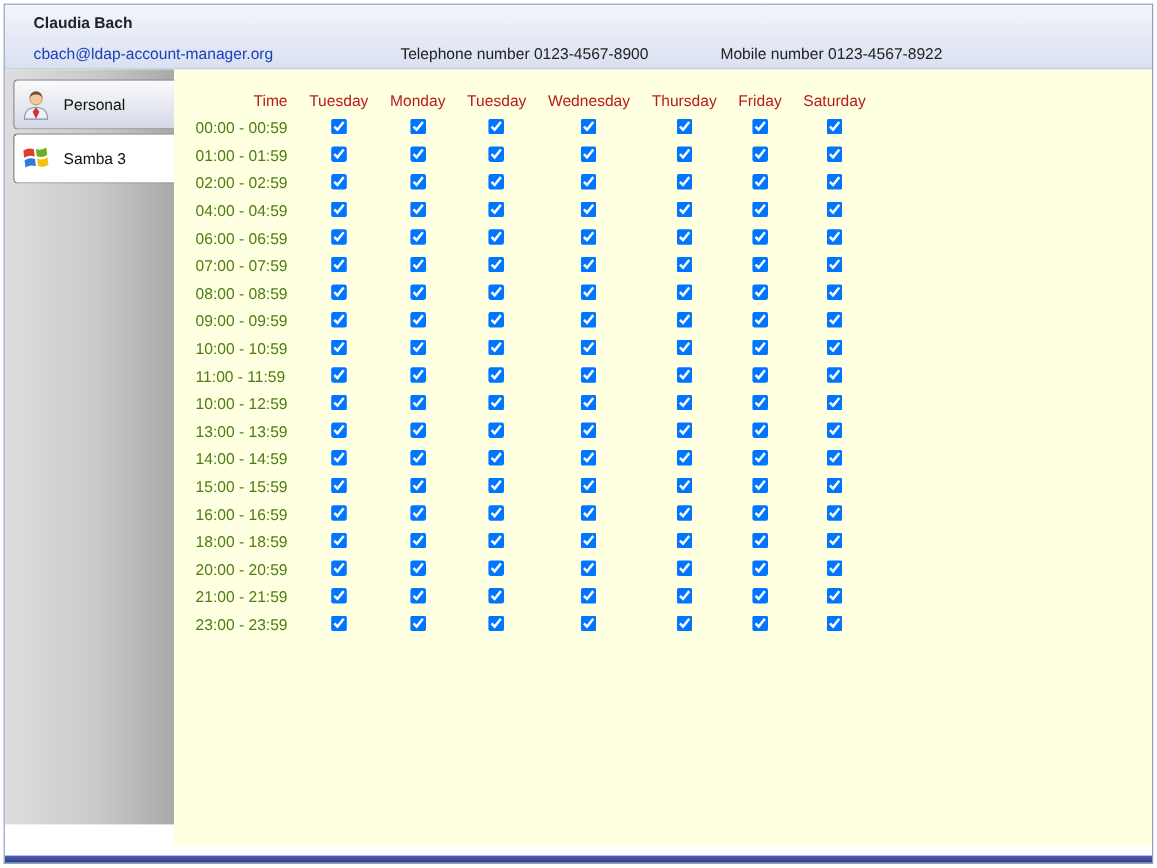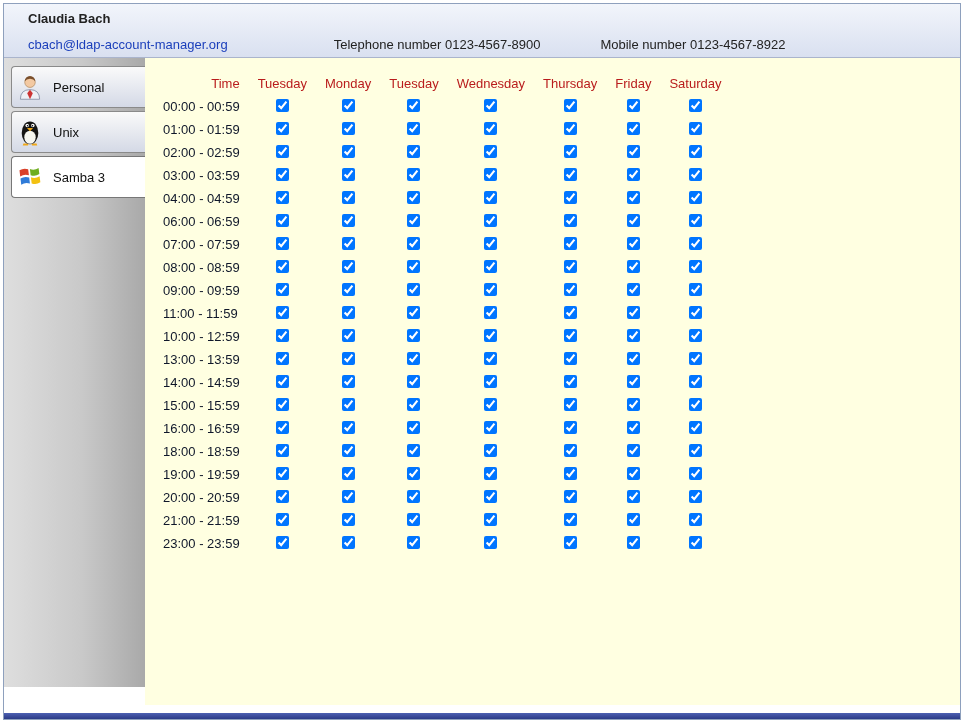--- a/index.html
+++ b/index.html
@@ -86,21 +86,21 @@
     overflow: hidden;
   }
   
   table.schedule { border-collapse: collapse; }
   table.schedule th {
     font-weight: normal; text-align: right;
     padding: 2px 18px 4px 0;
     white-space: nowrap; color: #b91c1c;
   }
   table.schedule td { padding: 0 18px 0 0; height: 23px; }
-  td.time-cell { white-space: nowrap; color: #0f172a; padding-right: 24px; margin-left: 40px; }
+  td.time-cell { white-space: nowrap; color: #4d7c0f; padding-right: 24px; margin-left: 40px; }
   td.cb-cell { text-align: center; }
   td.cb-cell input[type=checkbox] { width: 13px; height: 13px; margin: 0; cursor: pointer; }
   
   .button-row { margin-top: 16px; display: flex; gap: 8px; }
   .btn {
     font-family: "Liberation Sans", sans-serif;
     font-size: 13px; color: #333;
     padding: 3px 11px;
     border: 1px solid #9a9a9a; border-radius: 4px;
     background: linear-gradient(#f6f6f6, #dcdcdc);
@@ -134,36 +134,20 @@
       <div class="tab">
         <span class="icon">
           <svg viewBox="0 0 32 32" width="28" height="28">
             <path d="M5 30 Q5 19 16 19 Q27 19 27 30 Z" fill="#eef0f6" stroke="#8891a8" stroke-width="1"></path>
             <path d="M16 19 l3.2 4 -3.2 7 -3.2 -7 z" fill="#cc3333"></path>
             <circle cx="16" cy="10.5" r="6" fill="#f3c9a2" stroke="#b08a60" stroke-width="0.8"></circle>
             <path d="M10 9.5 a6 6 0 0 1 12 0 q-1.8-3-6-3 t-6 3 z" fill="#7a4f2c"></path>
           </svg>
         </span>
         <span class="tab-label">Personal</span>
-      </div>
-      <div class="tab">
-        <span class="icon">
-          <svg viewBox="0 0 32 32" width="28" height="28">
-            <path d="M8.5 29 h6 l-0.8 2.4 h-6 z" fill="#f0a818"></path>
-            <path d="M17.5 29 h6 l0.8 2.4 h-6 z" fill="#f0a818"></path>
-            <ellipse cx="16" cy="17" rx="9.5" ry="13" fill="#141414"></ellipse>
-            <ellipse cx="16" cy="22" rx="6.5" ry="7.5" fill="#f6f6f0"></ellipse>
-            <circle cx="12.8" cy="8.5" r="2" fill="#ffffff"></circle>
-            <circle cx="19.2" cy="8.5" r="2" fill="#ffffff"></circle>
-            <circle cx="13.2" cy="8.8" r="0.9" fill="#000"></circle>
-            <circle cx="18.8" cy="8.8" r="0.9" fill="#000"></circle>
-            <path d="M12.5 11.5 h7 l-3.5 3.5 z" fill="#f0a818"></path>
-          </svg>
-        </span>
-        <span class="tab-label">Unix</span>
       </div>
       <div class="tab active">
         <span class="icon">
           <svg viewBox="0 0 32 32" width="28" height="28">
             <g transform="rotate(-7 16 16)">
               <path d="M5 7 q5-2.5 10 0 v7 q-5-2.5-10 0 z" fill="#d9402a"></path>
               <path d="M17 7 q5 2.5 10 0 v7 q-5 2.5-10 0 z" fill="#6fae1f"></path>
               <path d="M5 16.5 q5-2.5 10 0 v7 q-5-2.5-10 0 z" fill="#2f7bd8"></path>
               <path d="M17 16.5 q5 2.5 10 0 v7 q-5 2.5-10 0 z" fill="#f3c111"></path>
             </g>
@@ -212,30 +196,20 @@
               <td class="time-cell">02:00 - 02:59</td>
               <td class="cb-cell"><input type="checkbox" checked="" style=""></td>
               <td class="cb-cell"><input type="checkbox" checked="" style=""></td>
               <td class="cb-cell"><input type="checkbox" checked="" style=""></td>
               <td class="cb-cell"><input type="checkbox" checked="" style=""></td>
               <td class="cb-cell"><input type="checkbox" checked="" style=""></td>
               <td class="cb-cell"><input type="checkbox" checked="" style=""></td>
               <td class="cb-cell"><input type="checkbox" checked="" style=""></td>
             </tr>
             <tr>
-              <td class="time-cell">03:00 - 03:59</td>
-              <td class="cb-cell"><input type="checkbox" checked="" style=""></td>
-              <td class="cb-cell"><input type="checkbox" checked="" style=""></td>
-              <td class="cb-cell"><input type="checkbox" checked="" style=""></td>
-              <td class="cb-cell"><input type="checkbox" checked="" style=""></td>
-              <td class="cb-cell"><input type="checkbox" checked="" style=""></td>
-              <td class="cb-cell"><input type="checkbox" checked="" style=""></td>
-              <td class="cb-cell"><input type="checkbox" checked="" style=""></td>
-            </tr>
-            <tr>
               <td class="time-cell">04:00 - 04:59</td>
               <td class="cb-cell"><input type="checkbox" checked="" style=""></td>
               <td class="cb-cell"><input type="checkbox" checked="" style=""></td>
               <td class="cb-cell"><input type="checkbox" checked="" style=""></td>
               <td class="cb-cell"><input type="checkbox" checked="" style=""></td>
               <td class="cb-cell"><input type="checkbox" checked="" style=""></td>
               <td class="cb-cell"><input type="checkbox" checked="" style=""></td>
               <td class="cb-cell"><input type="checkbox" checked="" style=""></td>
             </tr>
             <tr>
@@ -272,20 +246,30 @@
               <td class="time-cell">09:00 - 09:59</td>
               <td class="cb-cell"><input type="checkbox" checked="" style=""></td>
               <td class="cb-cell"><input type="checkbox" checked="" style=""></td>
               <td class="cb-cell"><input type="checkbox" checked="" style=""></td>
               <td class="cb-cell"><input type="checkbox" checked="" style=""></td>
               <td class="cb-cell"><input type="checkbox" checked="" style=""></td>
               <td class="cb-cell"><input type="checkbox" checked="" style=""></td>
               <td class="cb-cell"><input type="checkbox" checked="" style=""></td>
             </tr>
             <tr>
+              <td class="time-cell">10:00 - 10:59</td>
+              <td class="cb-cell"><input type="checkbox" checked="" style=""></td>
+              <td class="cb-cell"><input type="checkbox" checked="" style=""></td>
+              <td class="cb-cell"><input type="checkbox" checked="" style=""></td>
+              <td class="cb-cell"><input type="checkbox" checked="" style=""></td>
+              <td class="cb-cell"><input type="checkbox" checked="" style=""></td>
+              <td class="cb-cell"><input type="checkbox" checked="" style=""></td>
+              <td class="cb-cell"><input type="checkbox" checked="" style=""></td>
+            </tr>
+            <tr>
               <td class="time-cell">11:00 - 11:59</td>
               <td class="cb-cell"><input type="checkbox" checked="" style=""></td>
               <td class="cb-cell"><input type="checkbox" checked="" style=""></td>
               <td class="cb-cell"><input type="checkbox" checked="" style=""></td>
               <td class="cb-cell"><input type="checkbox" checked="" style=""></td>
               <td class="cb-cell"><input type="checkbox" checked="" style=""></td>
               <td class="cb-cell"><input type="checkbox" checked="" style=""></td>
               <td class="cb-cell"><input type="checkbox" checked="" style=""></td>
             </tr>
             <tr>
@@ -333,30 +317,20 @@
               <td class="cb-cell"><input type="checkbox" checked="" style=""></td>
               <td class="cb-cell"><input type="checkbox" checked="" style=""></td>
               <td class="cb-cell"><input type="checkbox" checked="" style=""></td>
               <td class="cb-cell"><input type="checkbox" checked="" style=""></td>
               <td class="cb-cell"><input type="checkbox" checked="" style=""></td>
               <td class="cb-cell"><input type="checkbox" checked="" style=""></td>
               <td class="cb-cell"><input type="checkbox" checked="" style=""></td>
             </tr>
             <tr>
               <td class="time-cell">18:00 - 18:59</td>
-              <td class="cb-cell"><input type="checkbox" checked="" style=""></td>
-              <td class="cb-cell"><input type="checkbox" checked="" style=""></td>
-              <td class="cb-cell"><input type="checkbox" checked="" style=""></td>
-              <td class="cb-cell"><input type="checkbox" checked="" style=""></td>
-              <td class="cb-cell"><input type="checkbox" checked="" style=""></td>
-              <td class="cb-cell"><input type="checkbox" checked="" style=""></td>
-              <td class="cb-cell"><input type="checkbox" checked="" style=""></td>
-            </tr>
-            <tr>
-              <td class="time-cell">19:00 - 19:59</td>
               <td class="cb-cell"><input type="checkbox" checked="" style=""></td>
               <td class="cb-cell"><input type="checkbox" checked="" style=""></td>
               <td class="cb-cell"><input type="checkbox" checked="" style=""></td>
               <td class="cb-cell"><input type="checkbox" checked="" style=""></td>
               <td class="cb-cell"><input type="checkbox" checked="" style=""></td>
               <td class="cb-cell"><input type="checkbox" checked="" style=""></td>
               <td class="cb-cell"><input type="checkbox" checked="" style=""></td>
             </tr>
             <tr>
               <td class="time-cell">20:00 - 20:59</td>

